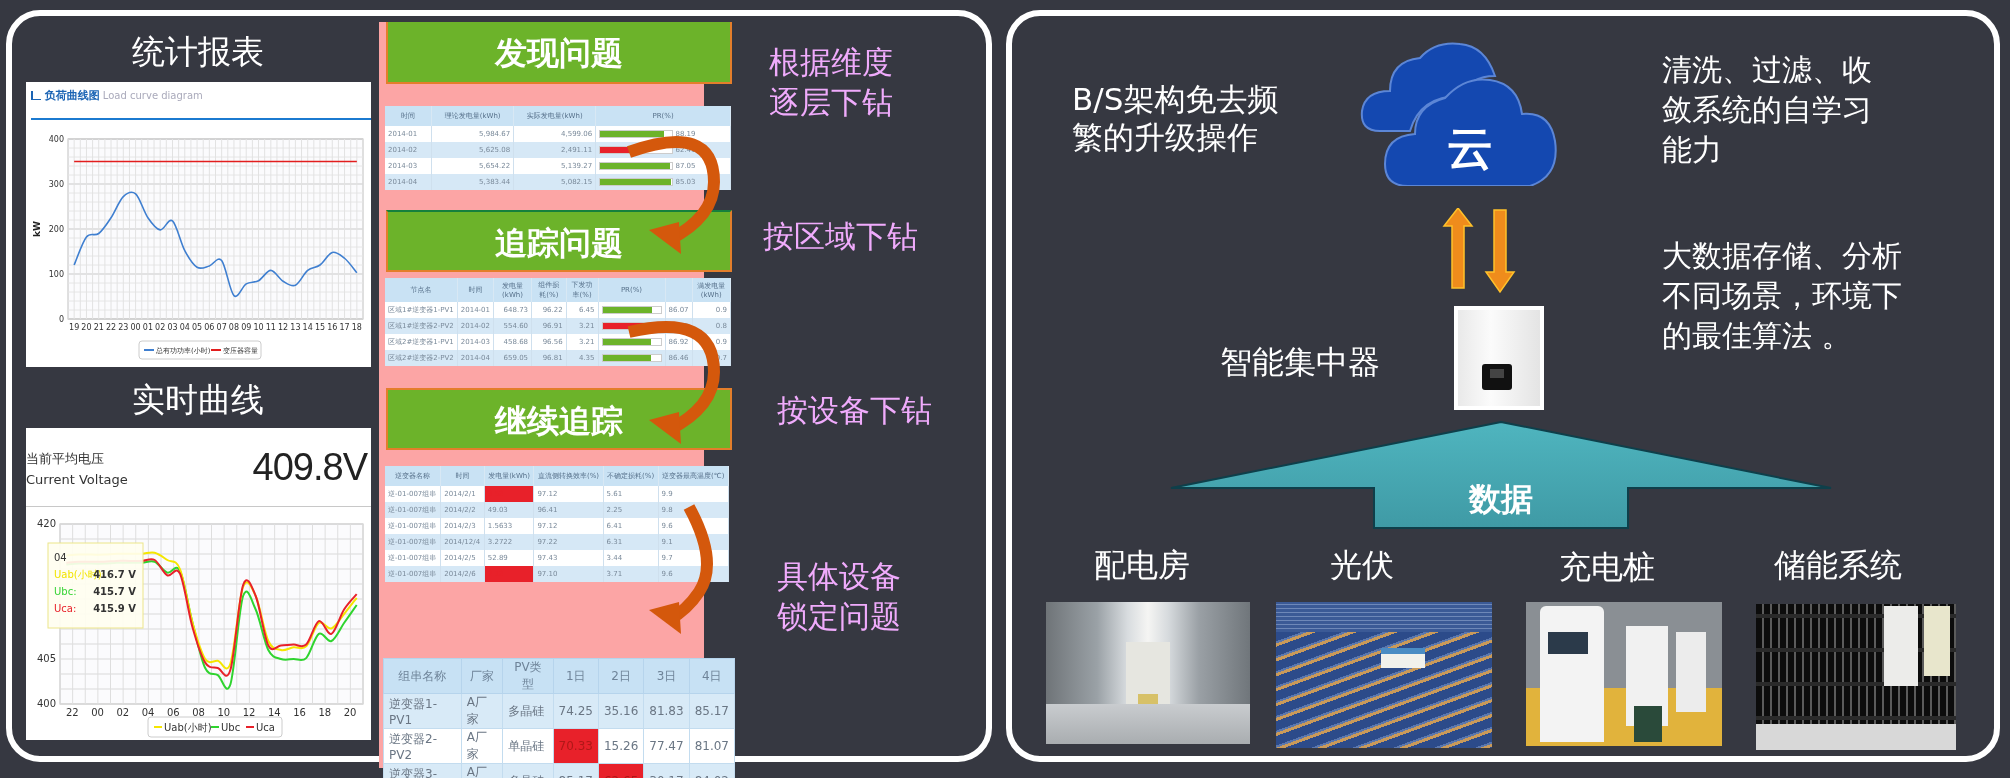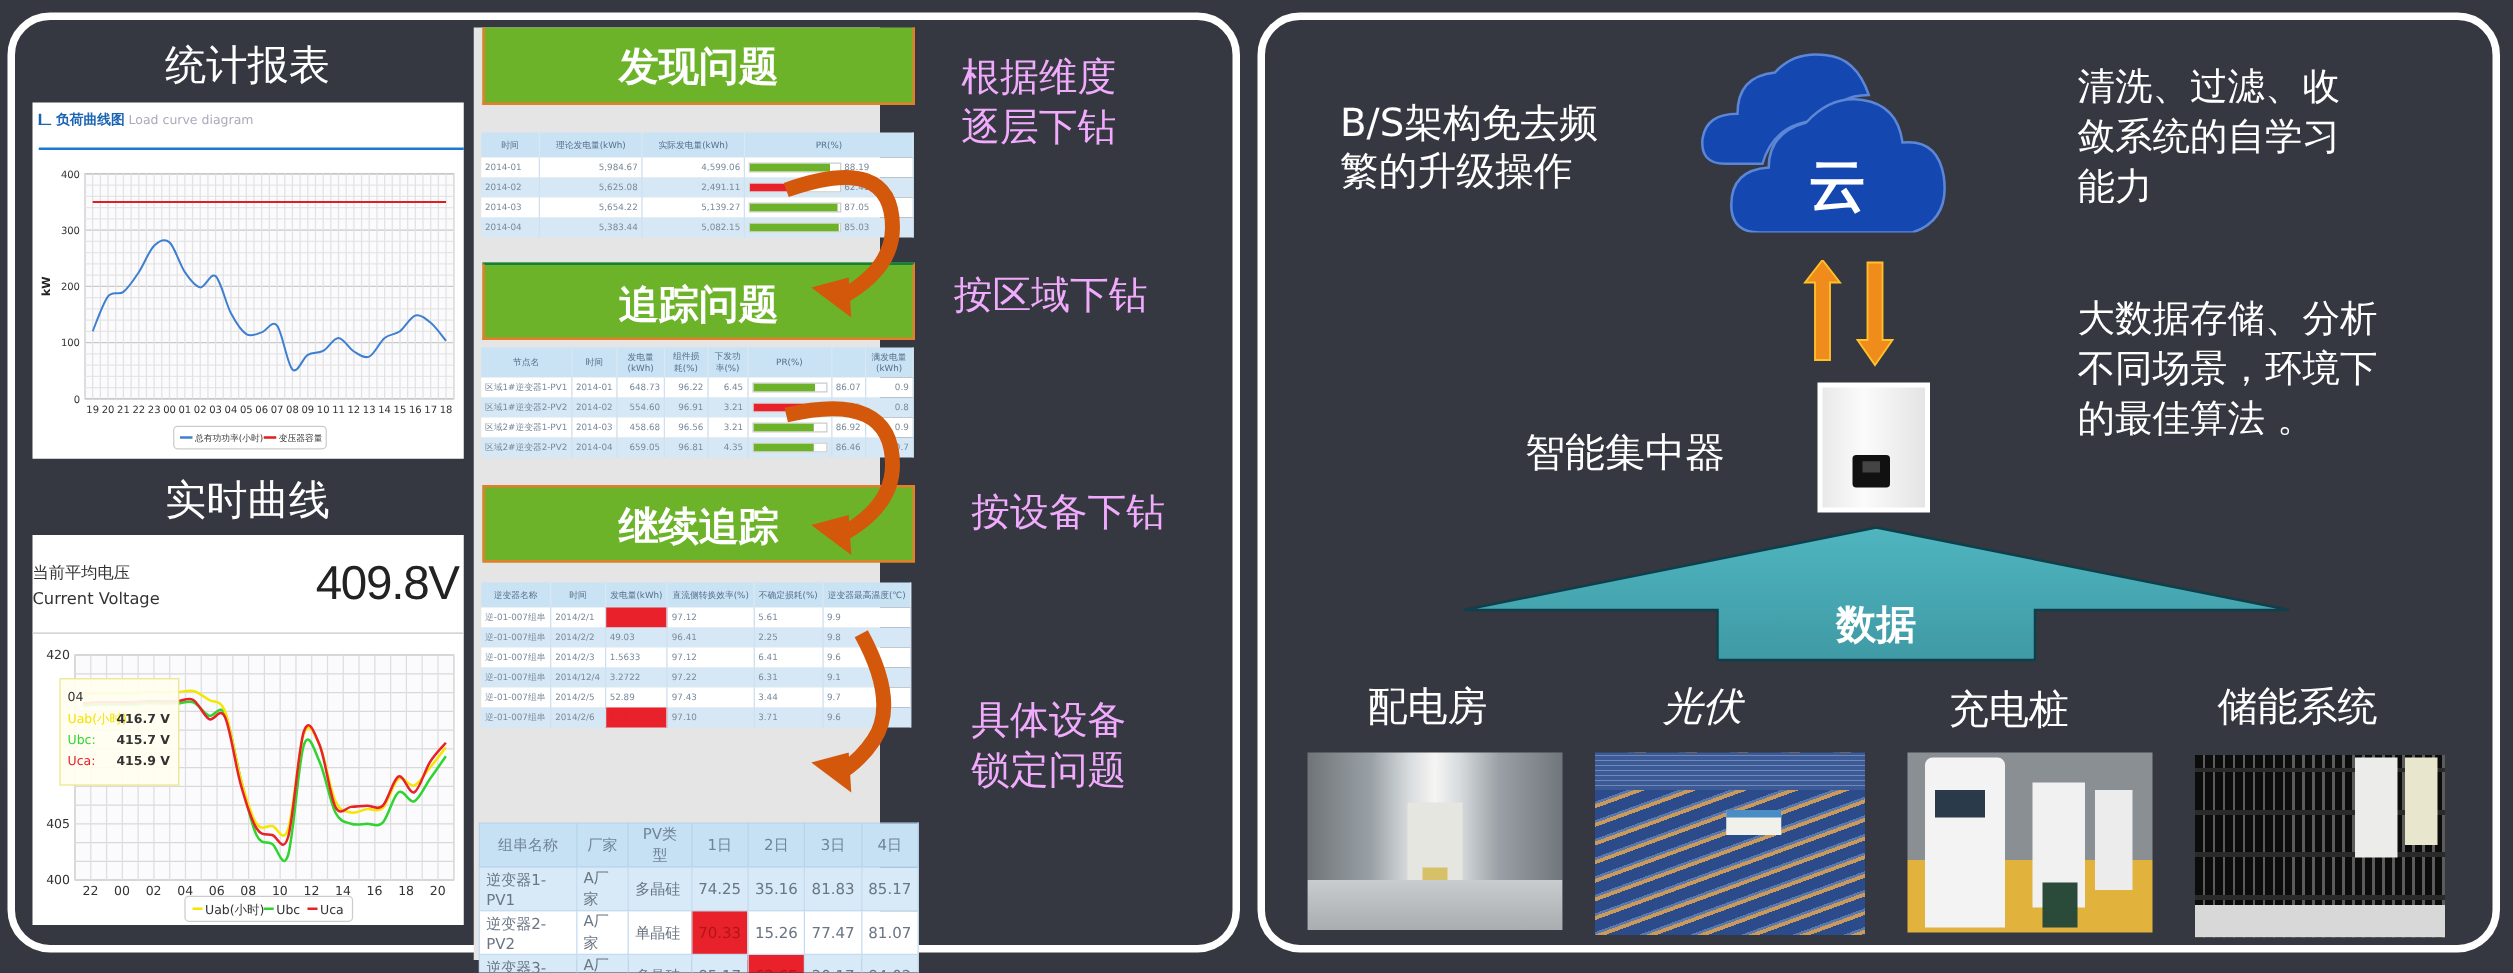--- a/index.html
+++ b/index.html
@@ -4,21 +4,21 @@
 <style>
   * { box-sizing: border-box; margin: 0; padding: 0; }
   html, body { width: 2010px; height: 778px; background: #363841; overflow: hidden; font-family: "DejaVu Sans", sans-serif; }
   .stage { position: relative; width: 2010px; height: 778px; }
 
   
   .panel { position: absolute; border: 6px solid #ffffff; border-radius: 34px; background: #363841; }
   .panel-left { left: 6px; top: 10px; width: 986px; height: 752px; }
   .panel-right { left: 1006px; top: 10px; width: 994px; height: 752px; }
 
-  .white-col { position: absolute; left: 367px; top: 6px; width: 325px; height: 746px; background: #e5e5e5; }
+  .white-col { position: absolute; left: 367px; top: 6px; width: 325px; height: 746px; background: #fca5a5; }
 
   .sec-title { position: absolute; color: #fff; font-size: 33px; text-align: center; width: 360px; left: 0; padding-left: 12px; }
 
   
   .card { position: absolute; background: #fff; }
   .load-card { left: 20px; top: 76px; width: 345px; height: 285px; }
   .load-head { position: absolute; left: 5px; top: 6px; font-size: 11px; color: #1b64b4; font-weight: bold; }
   .load-head .en { color: #aab; font-weight: normal; margin-left: 3px; font-size: 10px; }
   .load-rule { position: absolute; left: 5px; right: 0; top: 36px; height: 2px; background: #1b7ad0; }
   .chart-svg { position: absolute; left: 0; top: 0; }
@@ -545,21 +545,21 @@
       <text x="335" y="90" text-anchor="middle" fill="#fff" font-size="32" font-weight="bold" font-family="DejaVu Sans, sans-serif">数据</text>
     </svg>
 
     <div class="cat-label" style="left:30px;top:528px;width:200px;">配电房</div>
     <div class="img-box" style="left:34px;top:586px;width:204px;height:142px;background:linear-gradient(90deg,#6f7478 0%,#9aa1a6 25%,#d8dcdf 40%,#f5f5f3 50%,#d6dadd 60%,#9aa0a5 75%,#70767b 100%);">
       <div style="position:absolute;left:80px;top:40px;width:44px;height:70px;background:#e6e6e0;"></div>
       <div style="position:absolute;left:92px;top:92px;width:20px;height:12px;background:#d7c168;"></div>
       <div style="position:absolute;left:0;bottom:0;width:100%;height:40px;background:linear-gradient(180deg,#c9cccf,#a9adb0);"></div>
     </div>
 
-    <div class="cat-label" style="left:250px;top:528px;width:200px;font-style:italic;">光伏</div>
+    <div class="cat-label" style="left:250px;top:528px;width:200px;">光伏</div>
     <div class="img-box" style="left:264px;top:586px;width:216px;height:146px;background:repeating-linear-gradient(160deg,#2c4b8a 0 9px,#5a77ae 9px 11px,#c99a5a 11px 14px);">
       <div style="position:absolute;left:0;top:0;width:100%;height:30px;background:repeating-linear-gradient(0deg,#3b5a96 0 3px,#6e88b8 3px 4px);"></div>
       <div style="position:absolute;left:105px;top:46px;width:44px;height:20px;background:#f1f1ec;border-top:6px solid #4a8cc4;"></div>
     </div>
 
     <div class="cat-label" style="left:495px;top:530px;width:200px;">充电桩</div>
     <div class="img-box" style="left:514px;top:586px;width:196px;height:144px;background:linear-gradient(180deg,#8a8f94 0%,#8a8f94 60%,#e1b33c 60%,#e1b33c 100%);">
       <div style="position:absolute;left:14px;top:4px;width:64px;height:136px;background:#f3f3f3;border-radius:6px 6px 0 0;"></div>
       <div style="position:absolute;left:22px;top:30px;width:40px;height:22px;background:#2b3a4a;"></div>
       <div style="position:absolute;left:100px;top:24px;width:42px;height:100px;background:#f1f1f1;"></div>

